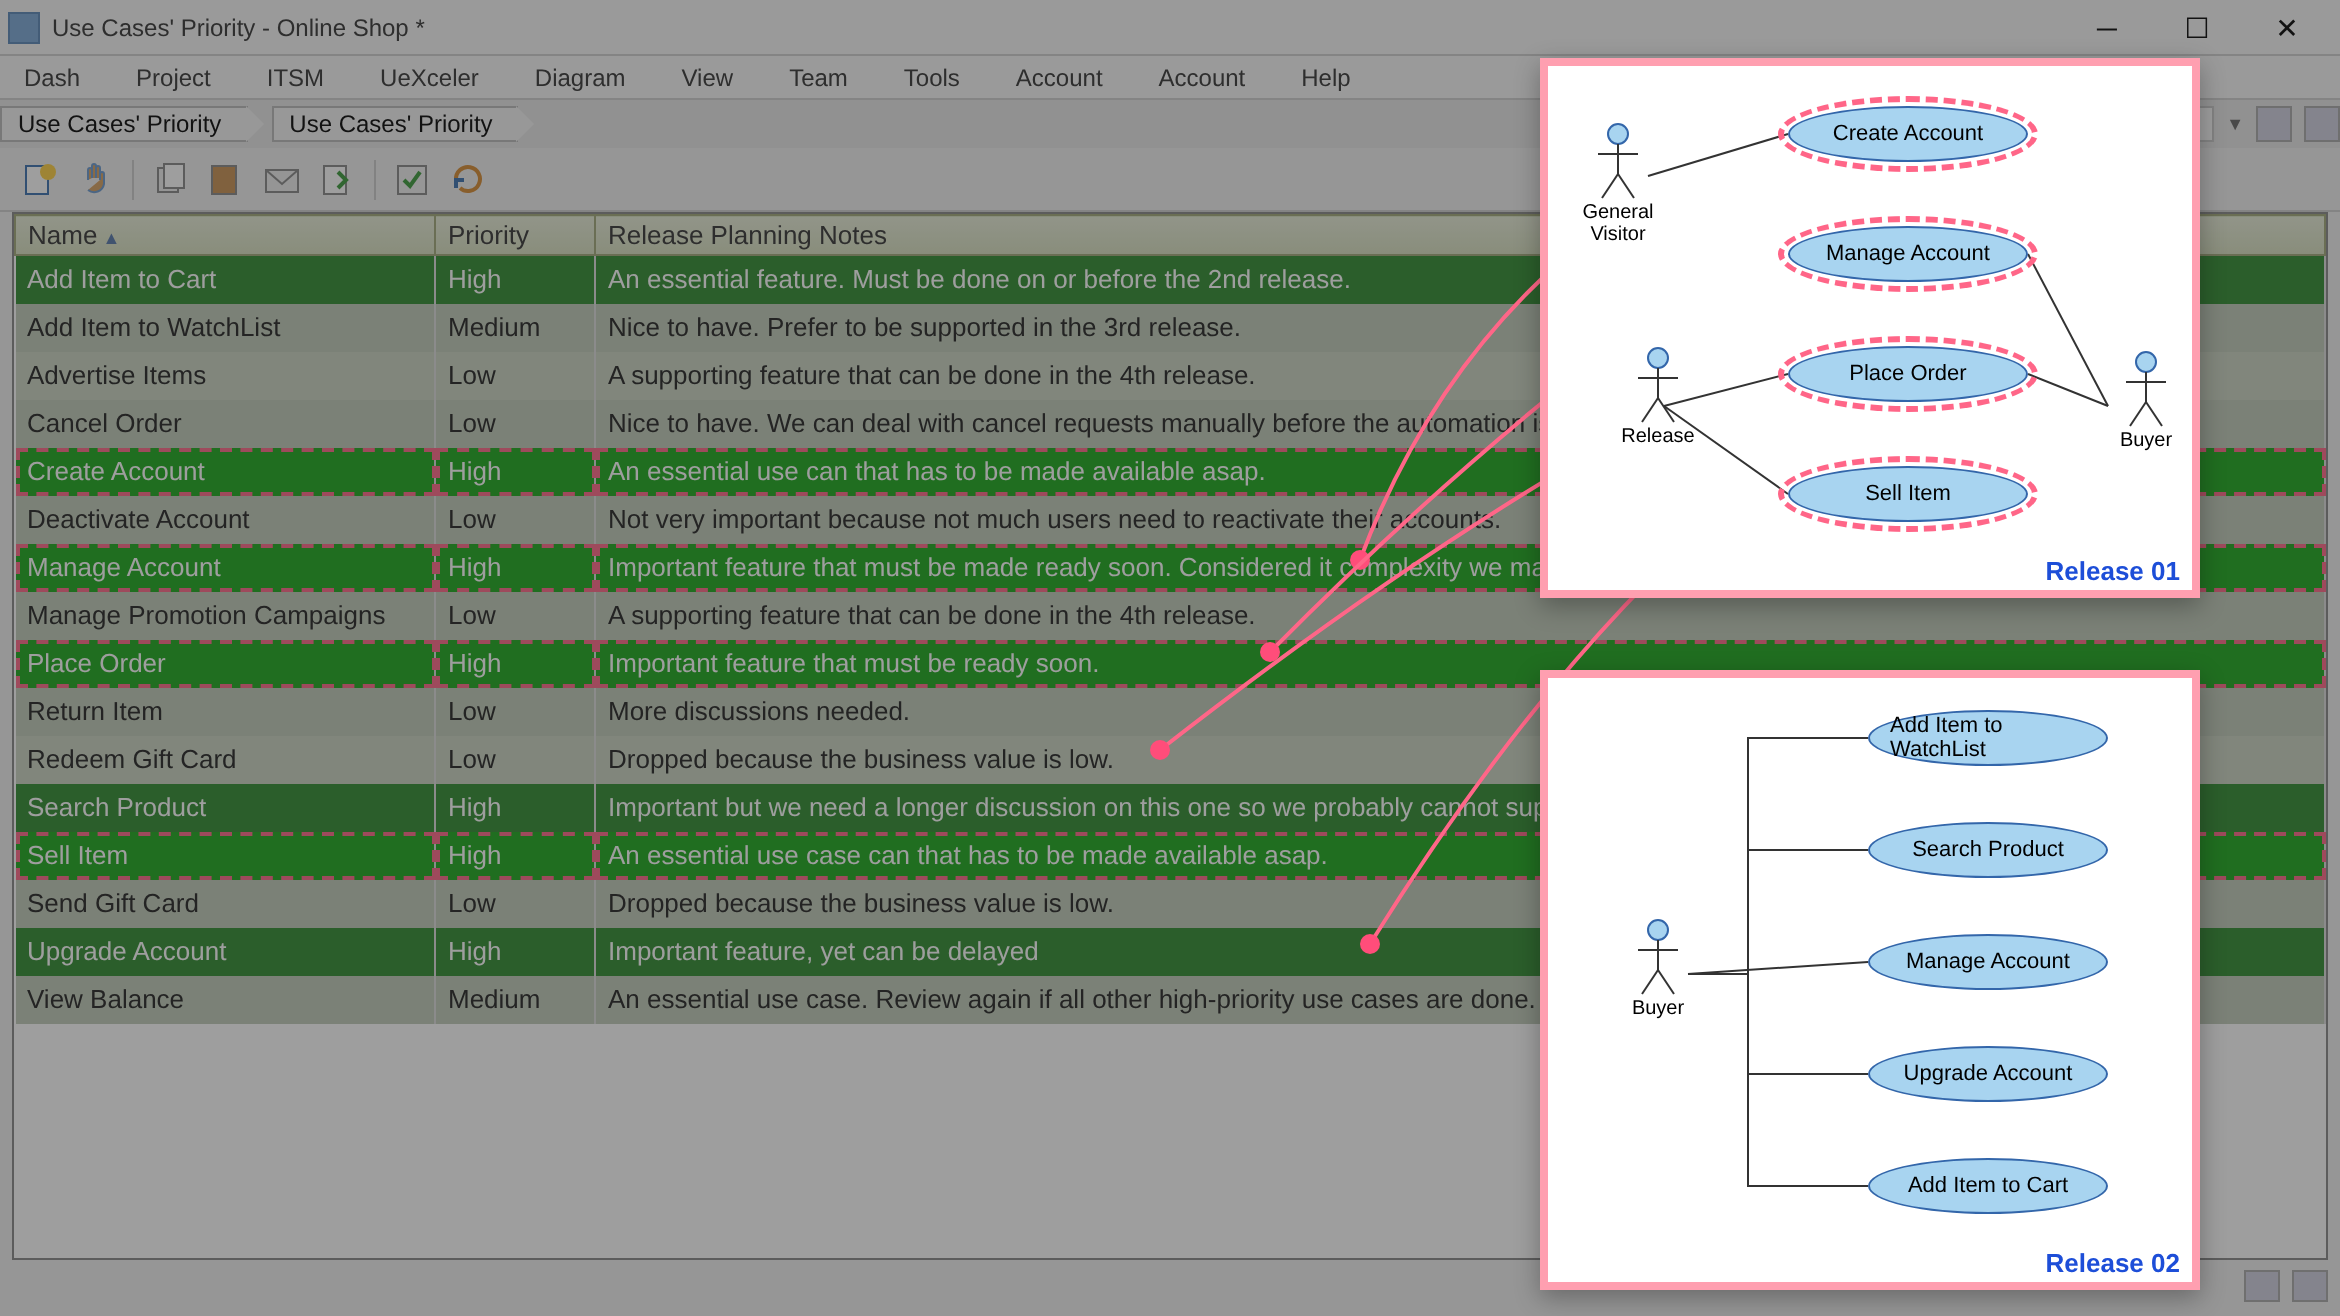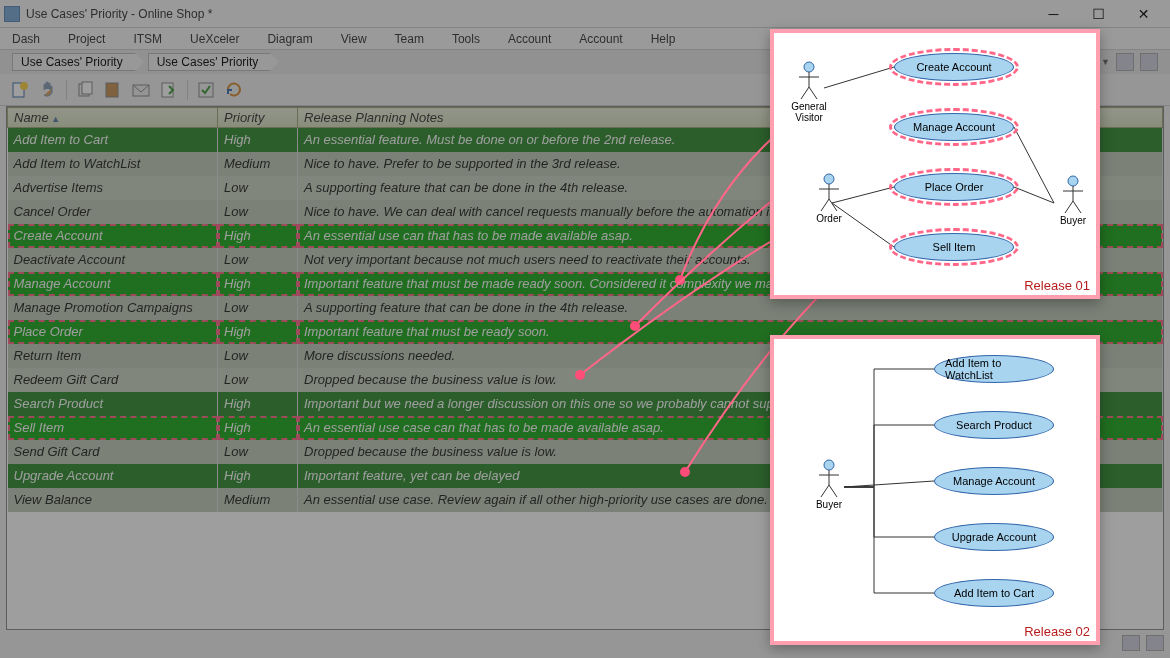--- a/index.html
+++ b/index.html
@@ -11,51 +11,51 @@
   .titlebar { height:28px; background:#f7f7f7; border-bottom:1px solid #d0d0d0; display:flex; align-items:center; padding:0 4px; }
   .titlebar .app-icon { width:16px; height:16px; margin-right:6px; background:#7aa8d8; border:1px solid #5a88b8; }
   .titlebar .title { flex:1; color:#333; }
   .titlebar .win-btn { width:45px; height:22px; display:flex; align-items:center; justify-content:center; font-size:14px; cursor:default; }
 
   
   .menubar { height:22px; background:#f7f7f7; display:flex; align-items:center; padding:0 8px; gap:20px; border-bottom:1px solid #d0d0d0; }
   .menubar span { color:#333; cursor:default; padding:2px 4px; }
 
   
-  .breadcrumb-bar { height:24px; background:#e8e8e8; display:flex; align-items:center; padding:2px 12px; position:relative; }
+  .breadcrumb-bar { height:24px; background:#e8e8e8; display:flex; align-items:center; padding:2px 0; position:relative; }
   .breadcrumb-item { background:#f5f5f5; border:1px solid #bbb; padding:2px 12px 2px 8px; position:relative; margin-right:12px; height:18px; display:flex; align-items:center; }
   .breadcrumb-item::after { content:""; position:absolute; right:-9px; top:-1px; border-top:9px solid transparent; border-bottom:9px solid transparent; border-left:9px solid #f5f5f5; }
   .breadcrumb-right { margin-left:auto; display:flex; gap:6px; align-items:center; }
   .breadcrumb-right .ic { width:18px; height:18px; background:#d0d0e0; border:1px solid #aaa; }
   .breadcrumb-right .srch { font-size:11px; color:#888; padding:0 4px; border:1px solid #ccc; background:white; height:18px; line-height:16px; width:40px; overflow:hidden; }
 
   
   .toolbar { height:32px; background:#f0f0f0; display:flex; align-items:center; padding:2px 8px; gap:4px; border-bottom:1px solid #d0d0d0; }
   .toolbar .tbtn { width:24px; height:24px; display:flex; align-items:center; justify-content:center; }
   .toolbar .tbtn svg { width:20px; height:20px; }
   .toolbar .sep { width:1px; height:20px; background:#ccc; margin:0 2px; }
 
   
-  .table-wrap { position:absolute; top:106px; left:6px; right:6px; bottom:28px; border:1px solid #888; background:white; overflow:hidden;font-style:italic; }
+  .table-wrap { position:absolute; top:106px; left:6px; right:6px; bottom:28px; border:1px solid #888; background:white; overflow:hidden; }
   table { width:100%; border-collapse:collapse; font-size:13px; }
   thead th { background:linear-gradient(#e8eed8,#d8e0c0); border:1px solid #a0a878; padding:2px 6px; text-align:left; font-weight:normal; color:#333; height:20px; }
   thead th.sorted::after { content:" ▲"; color:#5577aa; font-size:9px; }
   tbody td { padding:3px 6px; border-right:1px solid #ddd; height:24px; color:#222; }
   tbody tr:nth-child(odd) { background:#cad4c2; }
   tbody tr:nth-child(even){ background:#c0cbb8; }
   tbody tr.high td  { background:#2e8b2e; color:#fff; }
   tbody tr.highlighted td { background:#1aa81a; color:#fff; outline:2px dashed #ff6688; outline-offset:-2px; }
 
   
   .statusbar { position:absolute; left:6px; right:6px; bottom:4px; height:22px; background:#f0f0f0; display:flex; justify-content:flex-end; align-items:center; gap:6px; }
   .statusbar .sic { width:18px; height:16px; background:#d0d0e0; border:1px solid #aaa; }
 
   
   .float-panel { position:absolute; z-index:10; border:4px solid #ff9fb0; background:#fff; box-shadow:0 4px 12px rgba(0,0,0,0.3); }
-  .float-panel .lbl { position:absolute; right:6px; bottom:2px; color:#b91c1c; font-weight:normal; font-size:13px; }
+  .float-panel .lbl { position:absolute; right:6px; bottom:2px; color:#1d4ed8; font-weight:bold; font-size:13px; }
 
   .release1 { left:770px; top:29px; width:330px; height:270px; }
   .release2 { left:770px; top:335px; width:330px; height:310px; }
 
   
   .uc { position:absolute; border:1px solid #3366aa; background:#a8d4f0; border-radius:50%; display:flex; align-items:center; justify-content:center; font-size:11px; padding:6px 10px; width:120px; height:28px; }
   .uc.hl { outline:3px dashed #ff6688; outline-offset:2px; }
 
   
   .actor { position:absolute; width:46px; text-align:center; font-size:10px; }
@@ -284,21 +284,21 @@
         <div>General Visitor</div>
       </div>
       <div class="actor" style="left: 32px; top: 140px;">
         <svg viewBox="0 0 24 40">
           <circle cx="12" cy="6" r="5" fill="#a8d4f0" stroke="#3366aa"></circle>
           <line x1="12" y1="11" x2="12" y2="26" stroke="#333"></line>
           <line x1="2" y1="16" x2="22" y2="16" stroke="#333"></line>
           <line x1="12" y1="26" x2="4" y2="38" stroke="#333"></line>
           <line x1="12" y1="26" x2="20" y2="38" stroke="#333"></line>
         </svg>
-        <div>Order</div>
+        <div>Release</div>
       </div>
       <div class="actor" style="left: 276px; top: 142px;">
         <svg viewBox="0 0 24 40">
           <circle cx="12" cy="6" r="5" fill="#a8d4f0" stroke="#3366aa"></circle>
           <line x1="12" y1="11" x2="12" y2="26" stroke="#333"></line>
           <line x1="2" y1="16" x2="22" y2="16" stroke="#333"></line>
           <line x1="12" y1="26" x2="4" y2="38" stroke="#333"></line>
           <line x1="12" y1="26" x2="20" y2="38" stroke="#333"></line>
         </svg>
         <div>Buyer</div>

